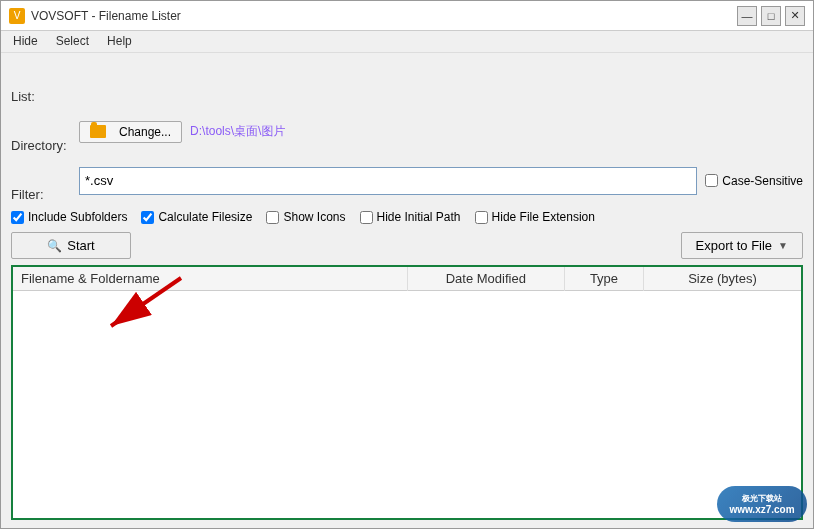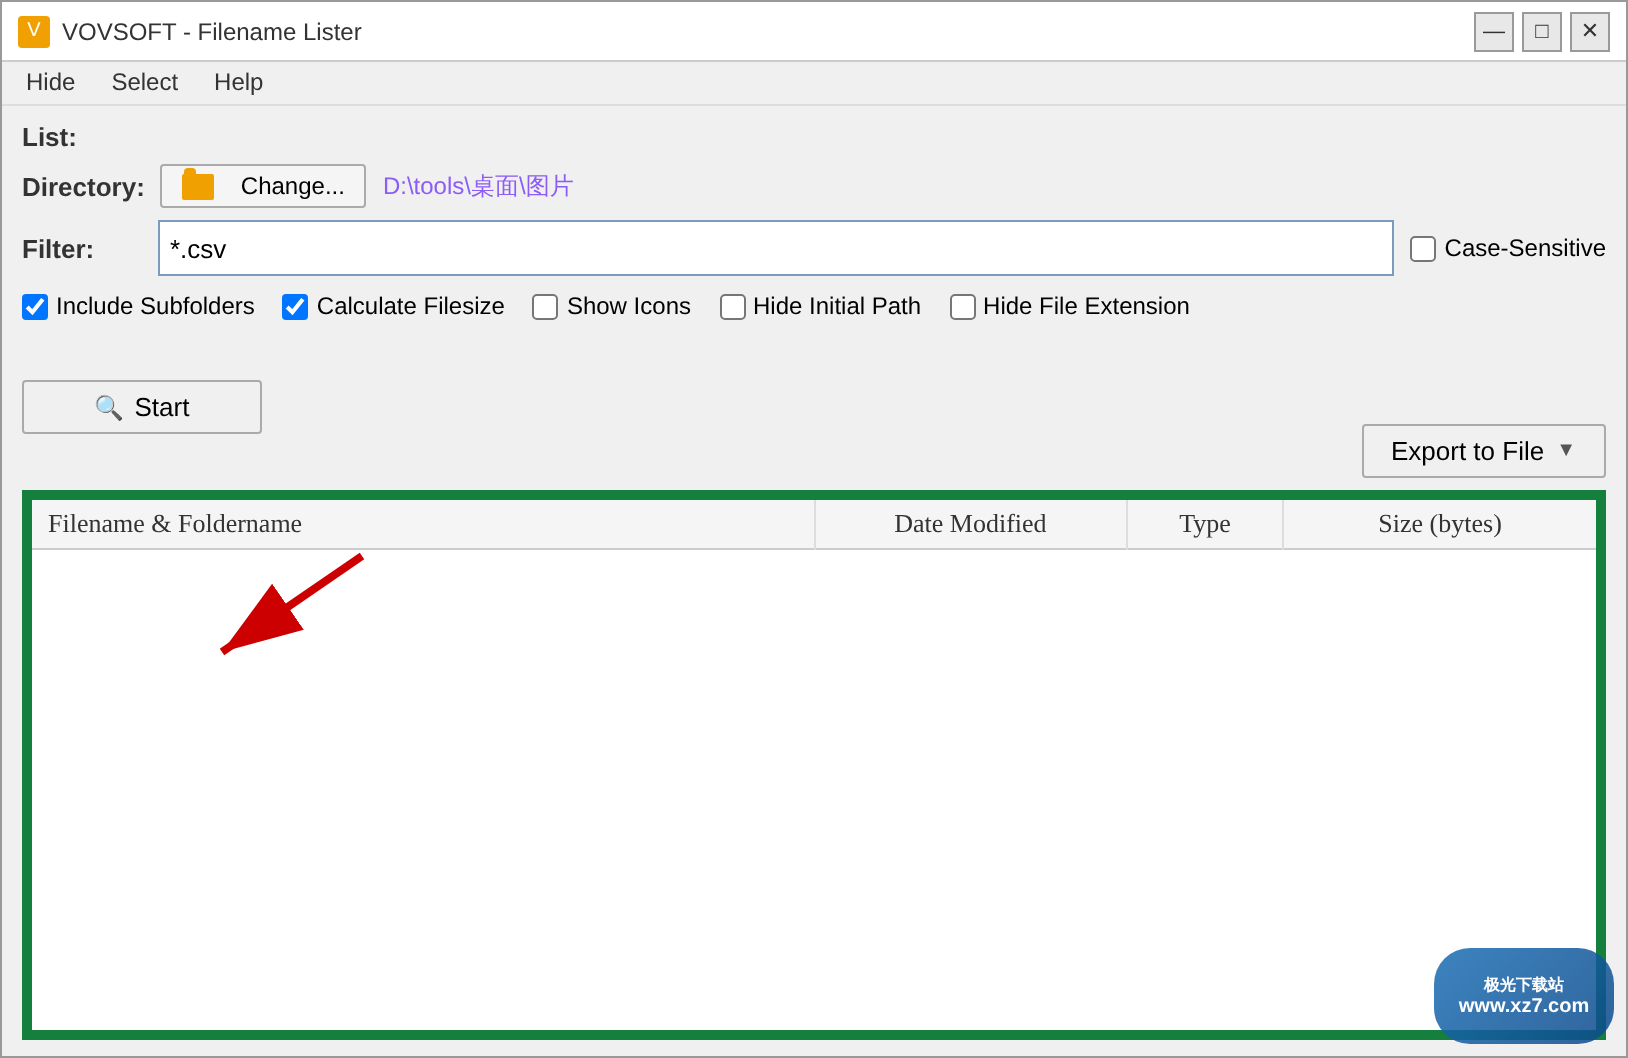--- a/index.html
+++ b/index.html
@@ -80,24 +80,25 @@
       color: #333;
     }
 
     .row {
       display: flex;
       align-items: center;
       gap: 8px;
     }
 
     .label {
-      font-weight: bold;
+      font-weight: normal;
       font-size: 13px;
       color: #333;
       min-width: 60px;
+      margin-top: 28px;
     }
 
     .radio-group {
       display: flex;
       align-items: center;
       gap: 14px;
     }
     .radio-option {
       display: flex;
       align-items: center;
@@ -203,33 +204,31 @@
     .export-btn {
       background: #f0f0f0;
       border: 1px solid #aaa;
       padding: 5px 14px;
       cursor: pointer;
       font-size: 13px;
       display: flex;
       align-items: center;
       gap: 6px;
       border-radius: 2px;
-      margin-top: 44px;
     }
     .dropdown-arrow {
       font-size: 10px;
       color: #555;
     }
 
     .table-container {
       flex: 1;
-      border: 5px solid #15803d;
+      border: 2px solid #15803d;
       background: white;
       overflow: auto;
-      font-family: Liberation Serif, serif;
     }
 
     table {
       width: 100%;
       border-collapse: collapse;
     }
     thead tr {
       background: #f5f5f5;
       border-bottom: 1px solid #ccc;
     }
@@ -267,21 +266,21 @@
       padding: 8px 10px;
       gap: 6px;
     }
 
     
     .watermark {
       position: absolute;
       bottom: 6px;
       right: 6px;
       width: 90px;
-      height: 48px;
+      height: 36px;
       background: linear-gradient(135deg, #1a6eb5 0%, #0d4a8c 100%);
       border-radius: 18px;
       display: flex;
       align-items: center;
       justify-content: center;
       font-size: 9px;
       color: white;
       font-weight: bold;
       opacity: 0.85;
       z-index: 5;

